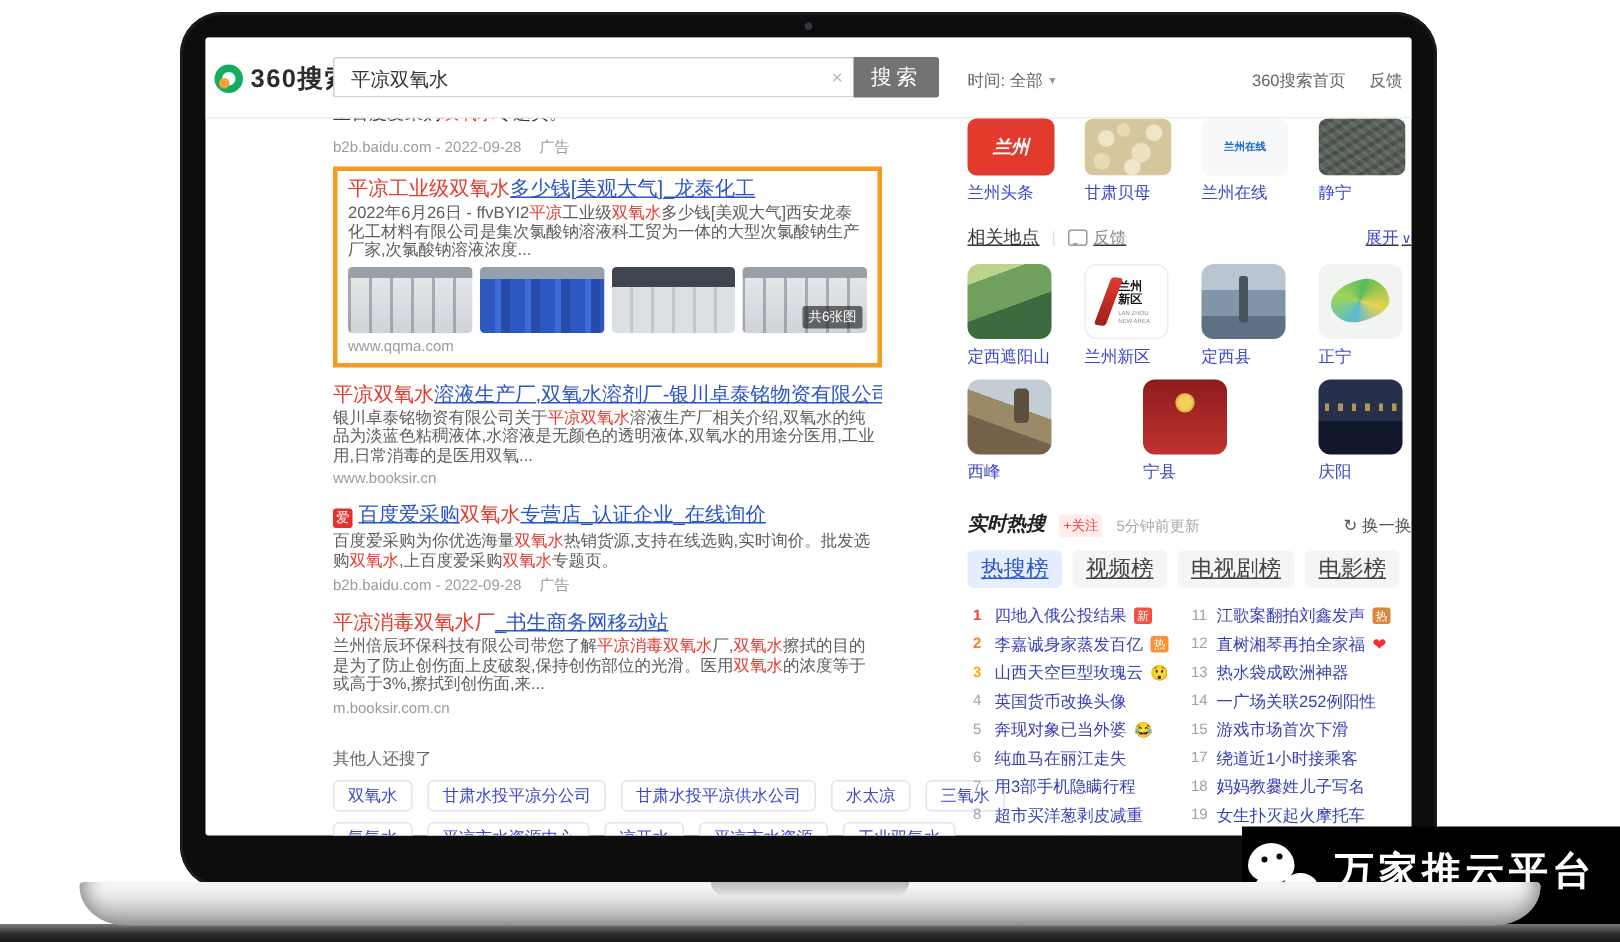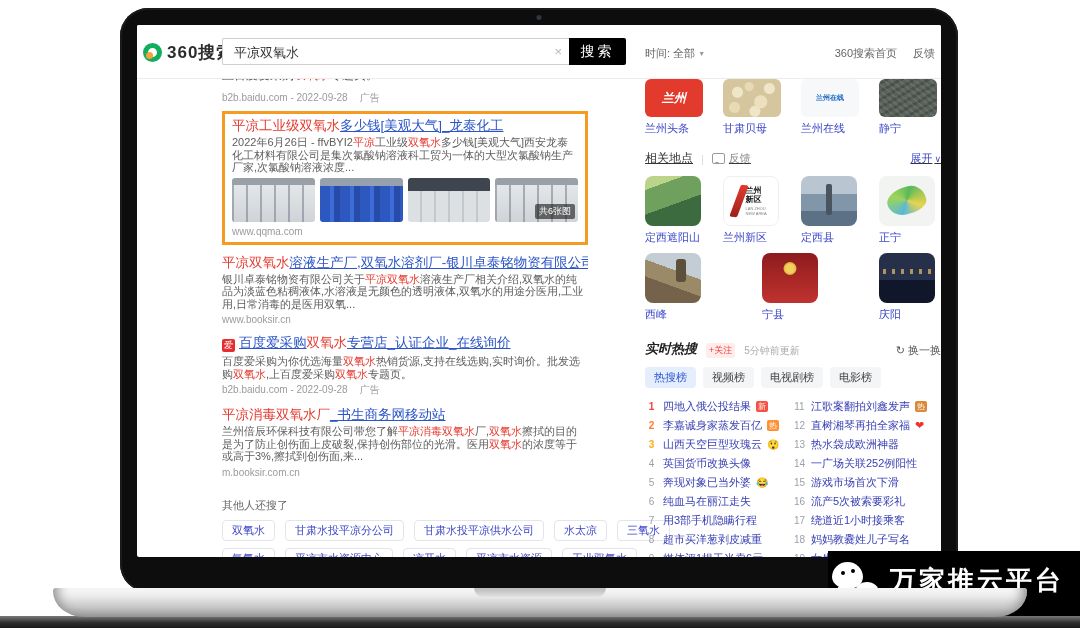--- a/index.html
+++ b/index.html
@@ -36,21 +36,21 @@
   .hdr{position:absolute;left:0;top:0;width:100%;height:53px;background:#fff;border-bottom:1px solid #ececec;}
   .logo{position:absolute;left:6px;top:16px;display:flex;align-items:center;}
   .logo-ring{width:19px;height:19px;border:5px solid #12ae5d;border-radius:50%;box-sizing:border-box;position:relative;}
   .logo-dot{position:absolute;left:-2px;bottom:-2px;width:7px;height:7px;background:#f8a03c;border-radius:50%;}
   .logo-text{font-size:17px;font-weight:bold;color:#2c2c2c;margin-left:5px;letter-spacing:1px;}
   .sbox{position:absolute;left:85px;top:13px;width:347px;height:27px;border:1px solid #cfcfcf;border-right:none;
         box-sizing:border-box;border-radius:2px 0 0 2px;background:#fff;}
   .sbox input{position:absolute;left:9px;top:3px;width:300px;height:19px;border:none;outline:none;
         font-size:13px;color:#333;font-family:"Liberation Sans",sans-serif;background:transparent;}
   .clear-x{position:absolute;right:7px;top:5px;color:#b9b9b9;font-size:13px;line-height:15px;cursor:pointer;}
-  .sbtn{position:absolute;left:432px;top:13px;width:57px;height:27px;background:#000000;color:#fff;
+  .sbtn{position:absolute;left:432px;top:13px;width:57px;height:27px;background:#737373;color:#fff;
         font-size:14px;text-align:center;line-height:27px;border-radius:0 2px 2px 0;letter-spacing:3px;cursor:pointer;}
   .tfilter{position:absolute;left:508px;top:21px;font-size:11px;color:#666;}
   .tfilter .caret{font-size:7px;color:#999;margin-left:3px;vertical-align:1px;}
   .toplinks{position:absolute;right:6px;top:21px;font-size:11px;color:#666;display:flex;gap:16px;}
   
   .leftcol{position:absolute;left:85px;top:54px;width:366px;}
   .clipline{height:9px;overflow:hidden;font-size:12px;color:#3b3b3b;}
   .clipline span{position:relative;top:-6px;display:inline-block;}
   .metal{margin-top:3px;font-size:10px;color:#9b9b9b;}
   .metal .adtag{margin-left:12px;color:#9b9b9b;}
@@ -128,21 +128,21 @@
   .p8{background:linear-gradient(180deg,#26304a 0 55%,#11172a 55%);}
   .p8:after{content:"";position:absolute;left:8%;top:32%;width:84%;height:9%;opacity:.85;
       background:repeating-linear-gradient(90deg,#c9a75a 0 3px,rgba(0,0,0,0) 3px 9px);}
   
   .hothead{margin-top:10px;display:flex;align-items:flex-end;gap:9px;}
   .hottitle{font-size:13px;font-weight:bold;font-style:italic;color:#222;}
   .follow{background:#ffeceb;color:#f3403a;font-size:9px;padding:1px 3px;border-radius:2px;}
   .updated{color:#aaa;font-size:10px;}
   .refresh{margin-left:auto;color:#555;font-size:11px;cursor:pointer;}
   .hottabs{display:flex;gap:7px;margin-top:9px;}
-  .htab{font-size:11px;padding:3px 9px;border-radius:4px;background:#f4f5f7;color:#444;white-space:nowrap;cursor:pointer;}
+  .htab{font-size:15px;padding:3px 9px;border-radius:4px;background:#f4f5f7;color:#444;white-space:nowrap;cursor:pointer;text-decoration:underline;}
   .htab.active{background:#e4eefc;color:#3056d3;}
   .hotlist{display:flex;margin-top:9px;}
   .hcol{width:50%;}
   .hot-row{display:flex;align-items:center;gap:5px;height:19px;font-size:11px;cursor:pointer;overflow:hidden;}
   .rank{width:13px;text-align:center;color:#9aa0ad;font-size:10px;flex:0 0 auto;}
   .rk1{color:#f4423d;font-weight:bold;} .rk2{color:#ff7b29;font-weight:bold;} .rk3{color:#ffac12;font-weight:bold;}
   .htext{color:#3a41b4;white-space:nowrap;overflow:hidden;}
   .hbadge{flex:0 0 auto;font-size:8px;color:#fff;padding:0 2px;line-height:11px;border-radius:2px;}
   .b-new{background:#f55041;} .b-hot{background:#ff8f33;} .b-brn{background:#d9883a;}
   .hemoji{font-size:10px;flex:0 0 auto;}
@@ -394,24 +394,20 @@
               </div>
             <div class="hot-row">
                 <span class="rank">14</span>
                 <span class="htext">一广场关联252例阳性</span>
               </div>
             <div class="hot-row">
                 <span class="rank">15</span>
                 <span class="htext">游戏市场首次下滑</span>
               </div>
             <div class="hot-row">
-                <span class="rank">16</span>
-                <span class="htext">流产5次被索要彩礼</span>
-              </div>
-            <div class="hot-row">
                 <span class="rank">17</span>
                 <span class="htext">绕道近1小时接乘客</span>
               </div>
             <div class="hot-row">
                 <span class="rank">18</span>
                 <span class="htext">妈妈教爨姓儿子写名</span>
               </div>
             <div class="hot-row">
                 <span class="rank">19</span>
                 <span class="htext">女生扑灭起火摩托车</span>

